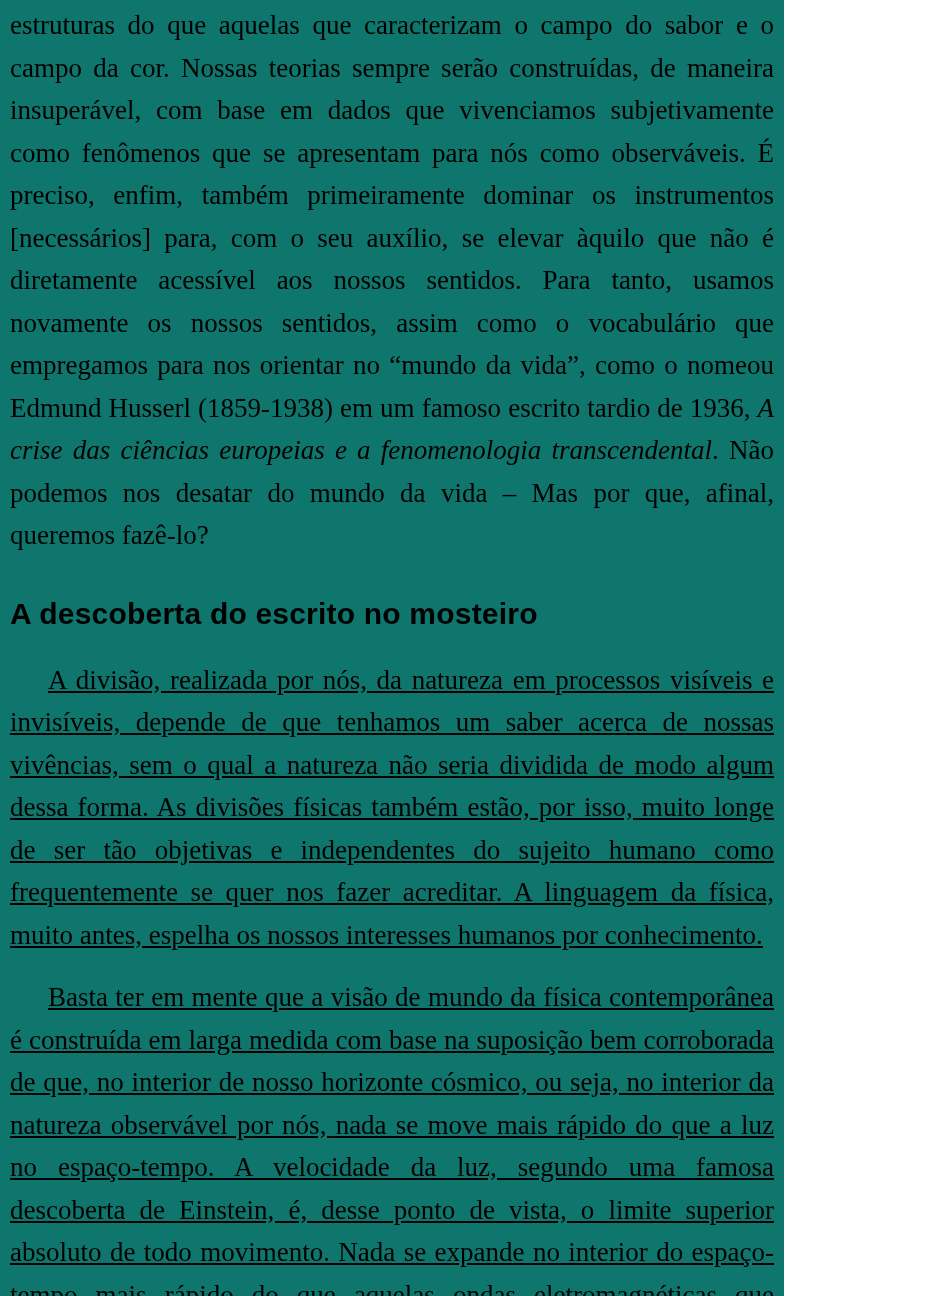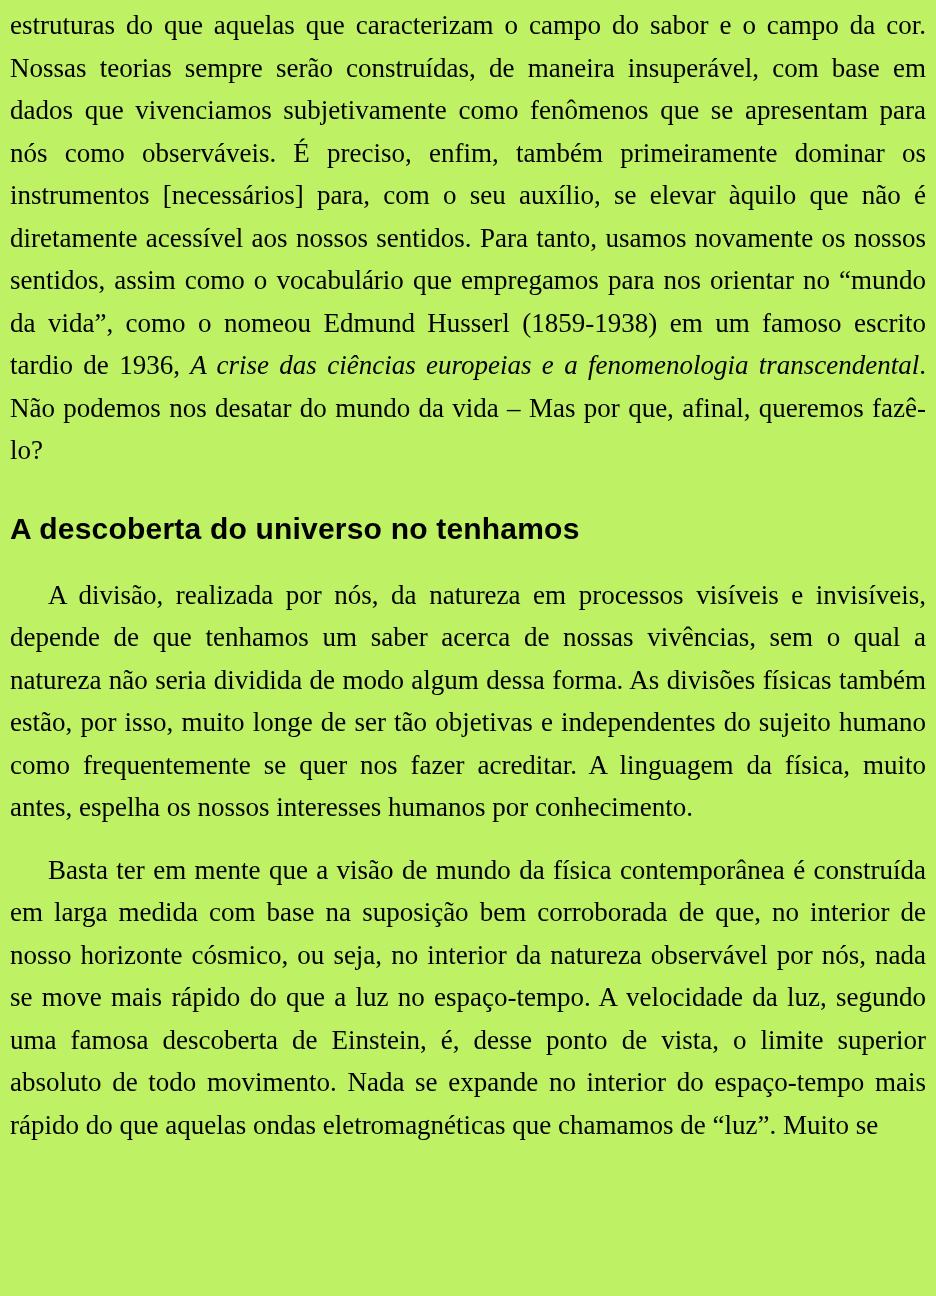--- a/index.html
+++ b/index.html
@@ -2,38 +2,39 @@
 <html><head>
 <meta charset="utf-8">
 <style>
   html, body {
     margin: 0;
     padding: 0;
     background: #ffffff;
   }
   .page {
     position: relative;
-    width: 936px;
+    width: 784px;
     height: 1296px;
-    background: #bef264;
+    background: #0f766e;
     box-sizing: border-box;
     padding: 4px 10px 0 10px;
     overflow: hidden;
     font-family: "Liberation Serif", "DejaVu Serif", serif;
     font-size: 27px;
     line-height: 42.5px;
     color: #000000;
   }
   .body-para {
     margin: 0;
     text-align: justify;
     text-justify: inter-word;
   }
   .body-para.indented {
     text-indent: 38px;
+    text-decoration: underline;
   }
   .para-gap {
     margin-top: 20px;
   }
   .book-title-italic {
     font-style: italic;
   }
   .section-heading {
     margin: 40px 0 28px 0;
     font-family: "Liberation Sans", "DejaVu Sans", sans-serif;
@@ -45,19 +46,19 @@
     text-align: left;
   }
 </style>
 </head>
 <body>
 
 <div class="page">
 
   <p class="body-para"><span>estruturas do que aquelas que caracterizam o campo do sabor e o campo da cor. Nossas teorias sempre serão construídas, de maneira insuperável, com base em dados que vivenciamos subjetivamente como fenômenos que se apresentam para nós como observáveis. É preciso, enfim, também primeiramente dominar os instrumentos [necessários] para, com o seu auxílio, se elevar àquilo que não é diretamente acessível aos nossos sentidos. Para tanto, usamos novamente os nossos sentidos, assim como o vocabulário que empregamos para nos orientar no “mundo da vida”, como o nomeou Edmund Husserl (1859-1938) em um famoso escrito tardio de 1936, </span><span class="book-title-italic">A crise das ciências europeias e a fenomenologia transcendental</span><span>. Não podemos nos desatar do mundo da vida – Mas por que, afinal, queremos fazê-lo?</span></p>
 
-  <h2 class="section-heading">A descoberta do universo no tenhamos</h2>
+  <h2 class="section-heading">A descoberta do escrito no mosteiro</h2>
 
   <p class="body-para indented">A divisão, realizada por nós, da natureza em processos visíveis e invisíveis, depende de que tenhamos um saber acerca de nossas vivências, sem o qual a natureza não seria dividida de modo algum dessa forma. As divisões físicas também estão, por isso, muito longe de ser tão objetivas e independentes do sujeito humano como frequentemente se quer nos fazer acreditar. A linguagem da física, muito antes, espelha os nossos interesses humanos por conhecimento.</p>
 
   <p class="body-para indented para-gap">Basta ter em mente que a visão de mundo da física contemporânea é construída em larga medida com base na suposição bem corroborada de que, no interior de nosso horizonte cósmico, ou seja, no interior da natureza observável por nós, nada se move mais rápido do que a luz no espaço-tempo. A velocidade da luz, segundo uma famosa descoberta de Einstein, é, desse ponto de vista, o limite superior absoluto de todo movimento. Nada se expande no interior do espaço-tempo mais rápido do que aquelas ondas eletromagnéticas que chamamos de “luz”. Muito se</p>
 
 </div>
 
 </body></html>

